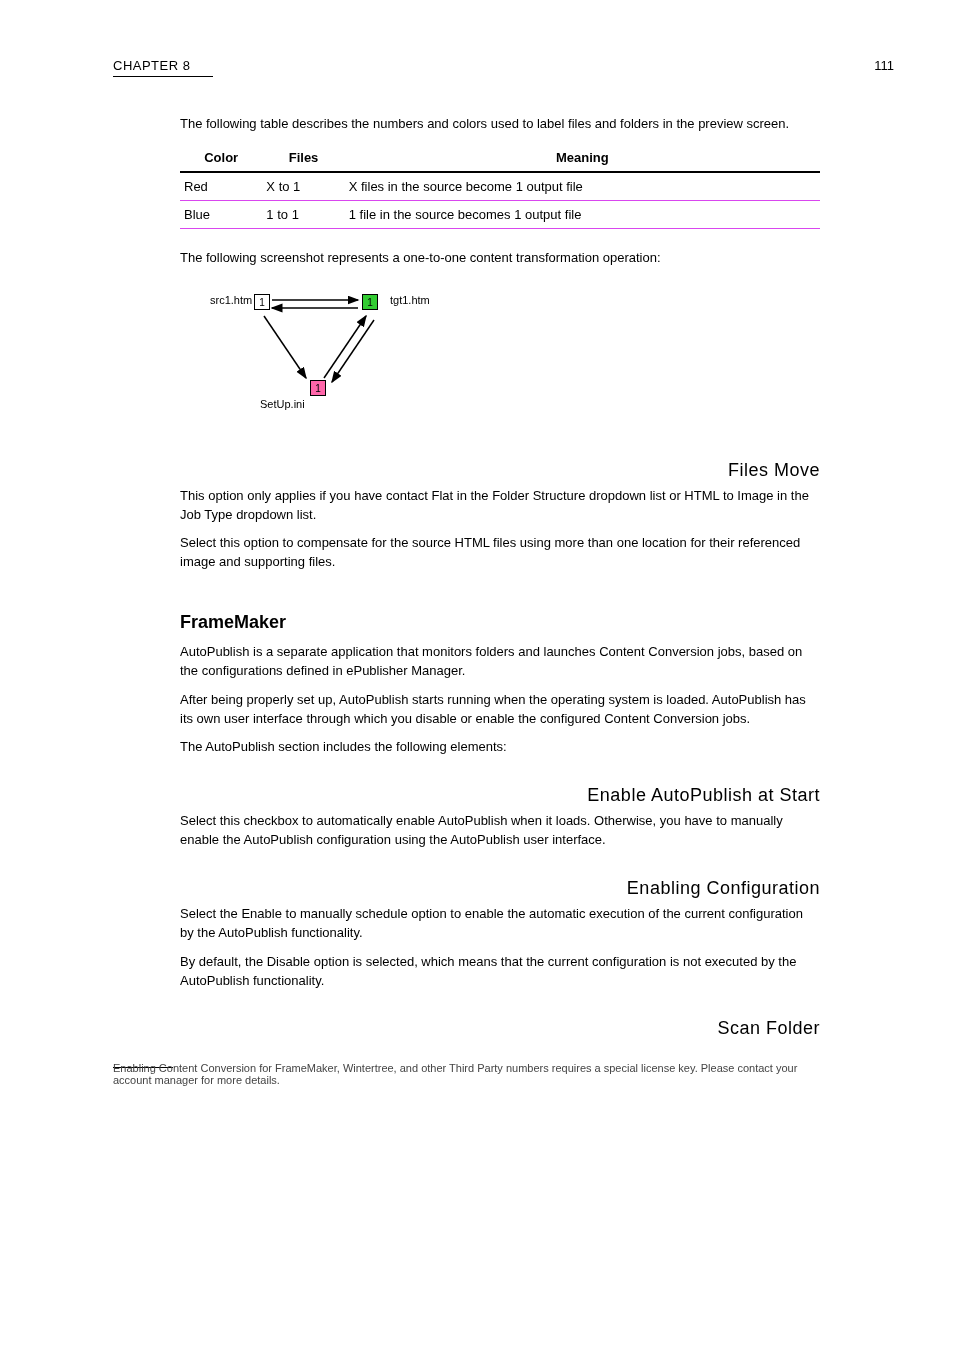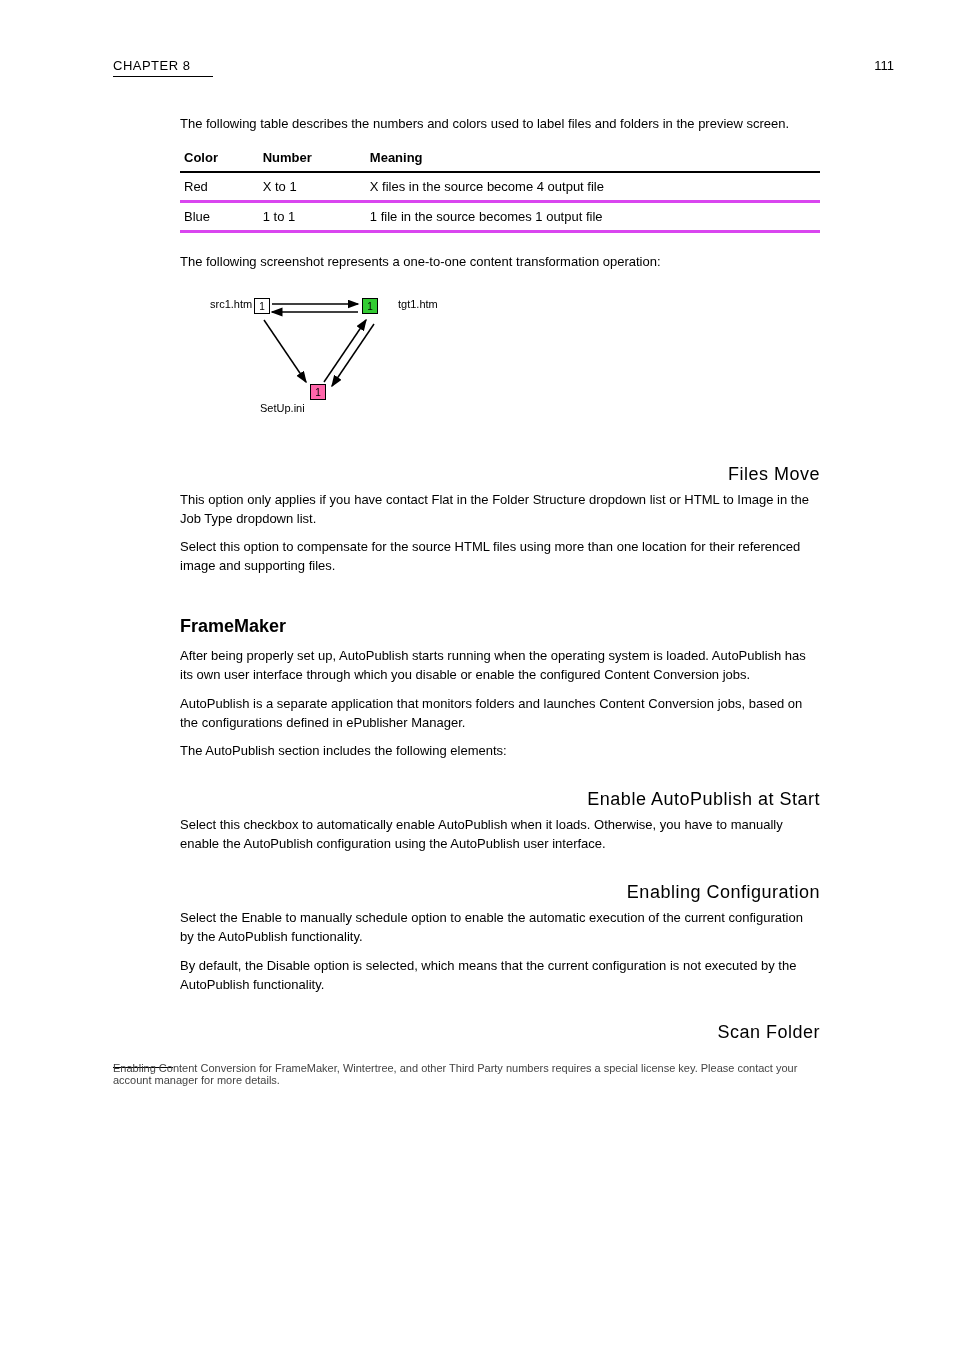--- a/index.html
+++ b/index.html
@@ -47,27 +47,27 @@
     margin: 0 0 10px 0;
   }
   table.tbl {
     width: 100%;
     border-collapse: collapse;
     font-size: 13px;
     margin-top: 10px;
     margin-bottom: 20px;
   }
   table.tbl th {
-    text-align: left;
+    text-align: center;
     font-weight: bold;
     border-bottom: 2px solid #000;
     padding: 6px 4px;
   }
   table.tbl td {
-    border-bottom: 3px solid #d946ef;
+    border-bottom: 1px solid #d946ef;
     padding: 6px 4px;
     vertical-align: top;
   }
   .h3 {
     font-size: 18px;
     font-weight: normal;
     margin-top: 28px;
     margin-bottom: 6px;
     letter-spacing: 0.5px;
     text-align: right;
@@ -134,29 +134,29 @@
   <div class="page-num-top">111</div>
 
   <div class="content">
 
     <p class="para">The following table describes the numbers and colors used to label files and folders in the preview screen.</p>
 
     <table class="tbl">
       <thead>
         <tr>
           <th>Color</th>
-          <th>Number</th>
+          <th>Files</th>
           <th>Meaning</th>
         </tr>
       </thead>
       <tbody>
         <tr>
           <td>Red</td>
           <td>X to 1</td>
-          <td>X files in the source become 4 output file</td>
+          <td>X files in the source become 1 output file</td>
         </tr>
         <tr>
           <td>Blue</td>
           <td>1 to 1</td>
           <td>1 file in the source becomes 1 output file</td>
         </tr>
       </tbody>
     </table>
 
     <p class="para">The following screenshot represents a one-to-one content transformation operation:</p>
@@ -176,33 +176,33 @@
 
         <line x1="114" y1="96" x2="156" y2="34" stroke="#000" stroke-width="1.5" marker-end="url(#ah)"></line>
 
         <line x1="164" y1="38" x2="122" y2="100" stroke="#000" stroke-width="1.5" marker-end="url(#ah)"></line>
       </svg>
 
       <div class="node white" style="left:44px; top:12px;">1</div>
       <div class="nlabel" style="left:0px; top:12px;">src1.htm</div>
 
       <div class="node green" style="left:152px; top:12px;">1</div>
-      <div class="nlabel" style="left:188px; top:12px;">tgt1.htm</div>
+      <div class="nlabel" style="left:180px; top:12px;">tgt1.htm</div>
 
       <div class="node pink" style="left:100px; top:98px;">1</div>
       <div class="nlabel" style="left:50px; top:116px;">SetUp.ini</div>
     </div>
 
     <div class="h3">Files Move</div>
     <p class="para">This option only applies if you have contact Flat in the Folder Structure dropdown list or HTML to Image in the Job Type dropdown list.</p>
     <p class="para">Select this option to compensate for the source HTML files using more than one location for their referenced image and supporting files.</p>
 
     <div class="h2">FrameMaker</div>
+    <p class="para">AutoPublish is a separate application that monitors folders and launches Content Conversion jobs, based on the configurations defined in ePublisher Manager.</p>
     <p class="para">After being properly set up, AutoPublish starts running when the operating system is loaded. AutoPublish has its own user interface through which you disable or enable the configured Content Conversion jobs.</p>
-    <p class="para">AutoPublish is a separate application that monitors folders and launches Content Conversion jobs, based on the configurations defined in ePublisher Manager.</p>
     <p class="para">The AutoPublish section includes the following elements:</p>
 
     <div class="h3">Enable AutoPublish at Start</div>
     <p class="para">Select this checkbox to automatically enable AutoPublish when it loads. Otherwise, you have to manually enable the AutoPublish configuration using the AutoPublish user interface.</p>
 
     <div class="h3">Enabling Configuration</div>
     <p class="para">Select the Enable to manually schedule option to enable the automatic execution of the current configuration by the AutoPublish functionality.</p>
     <p class="para">By default, the Disable option is selected, which means that the current configuration is not executed by the AutoPublish functionality.</p>
 
     <div class="h3">Scan Folder</div>

